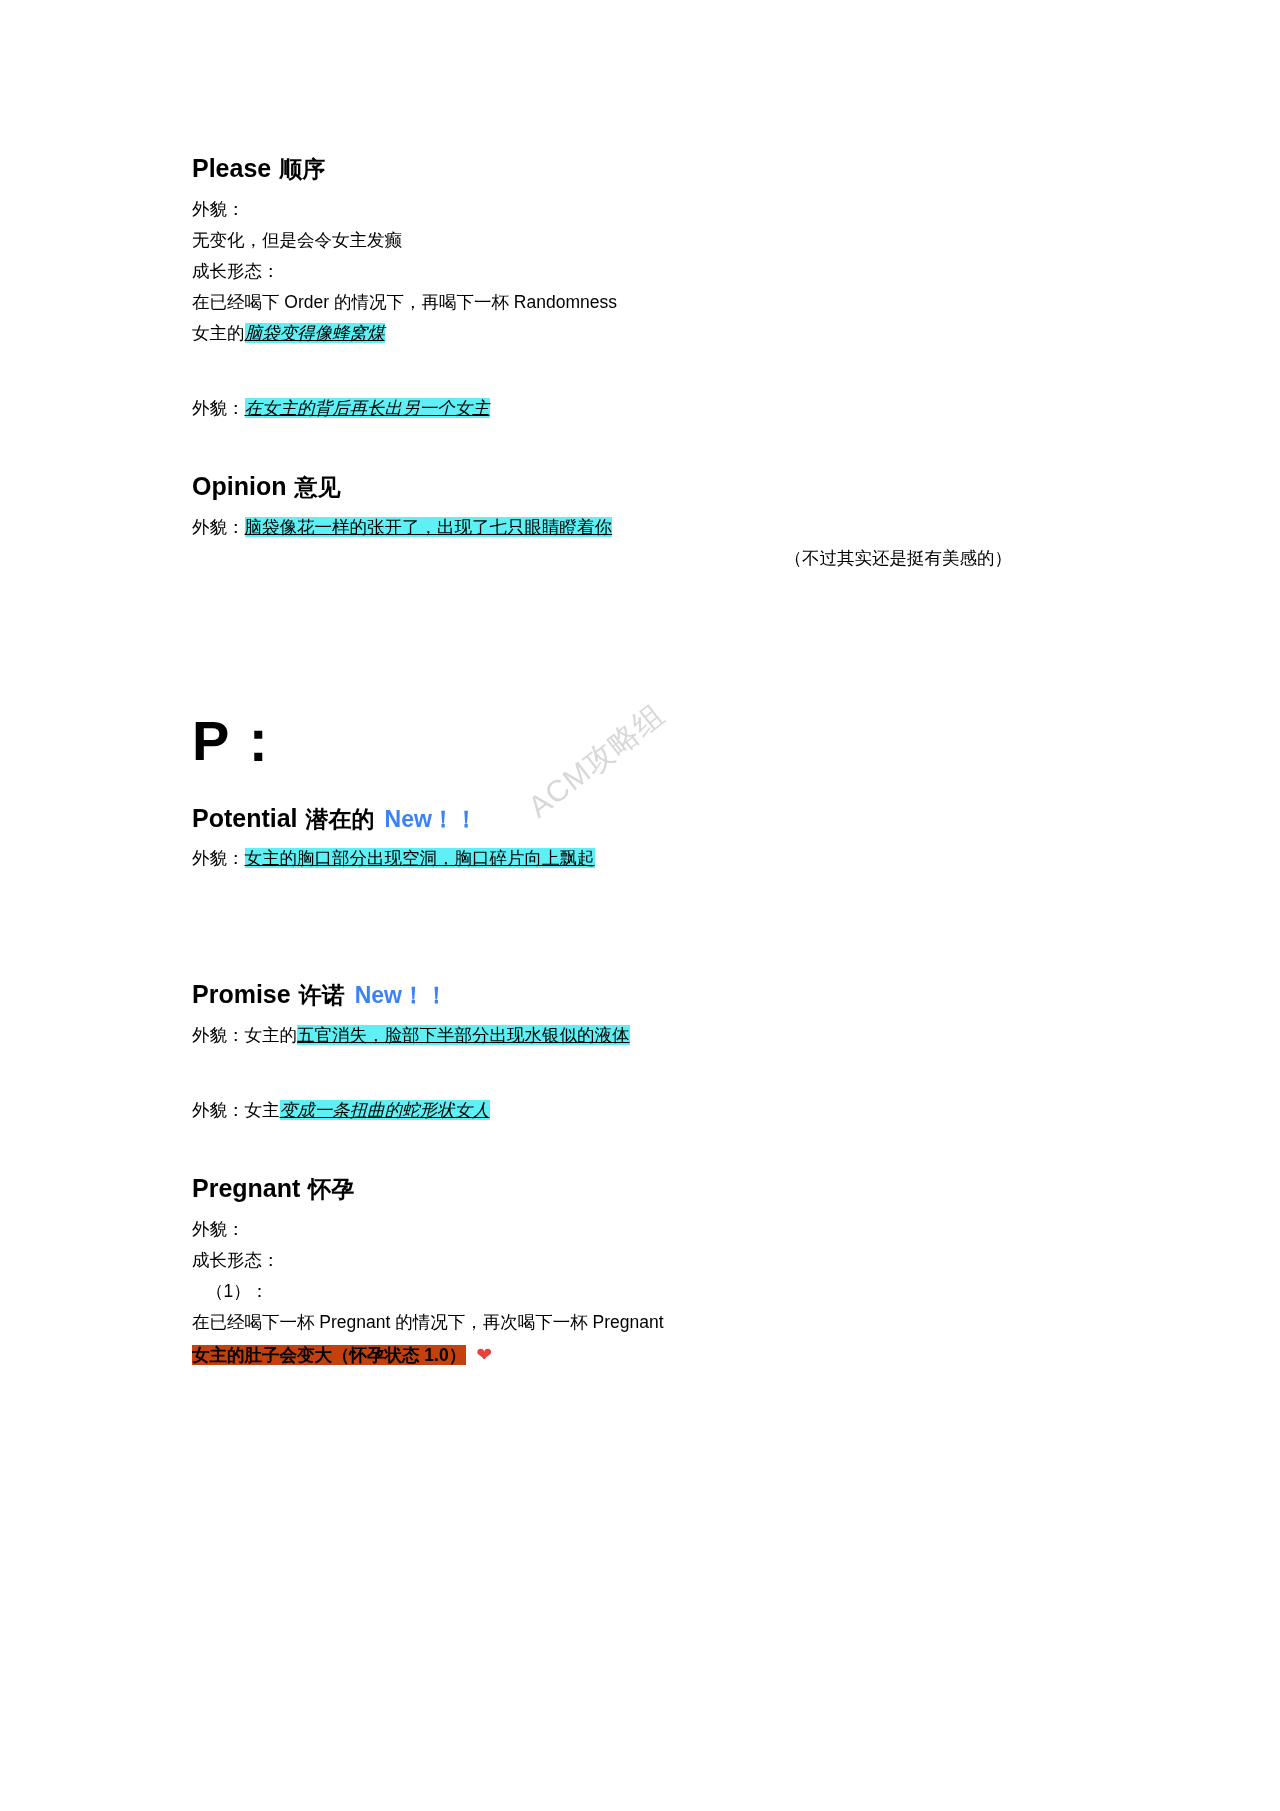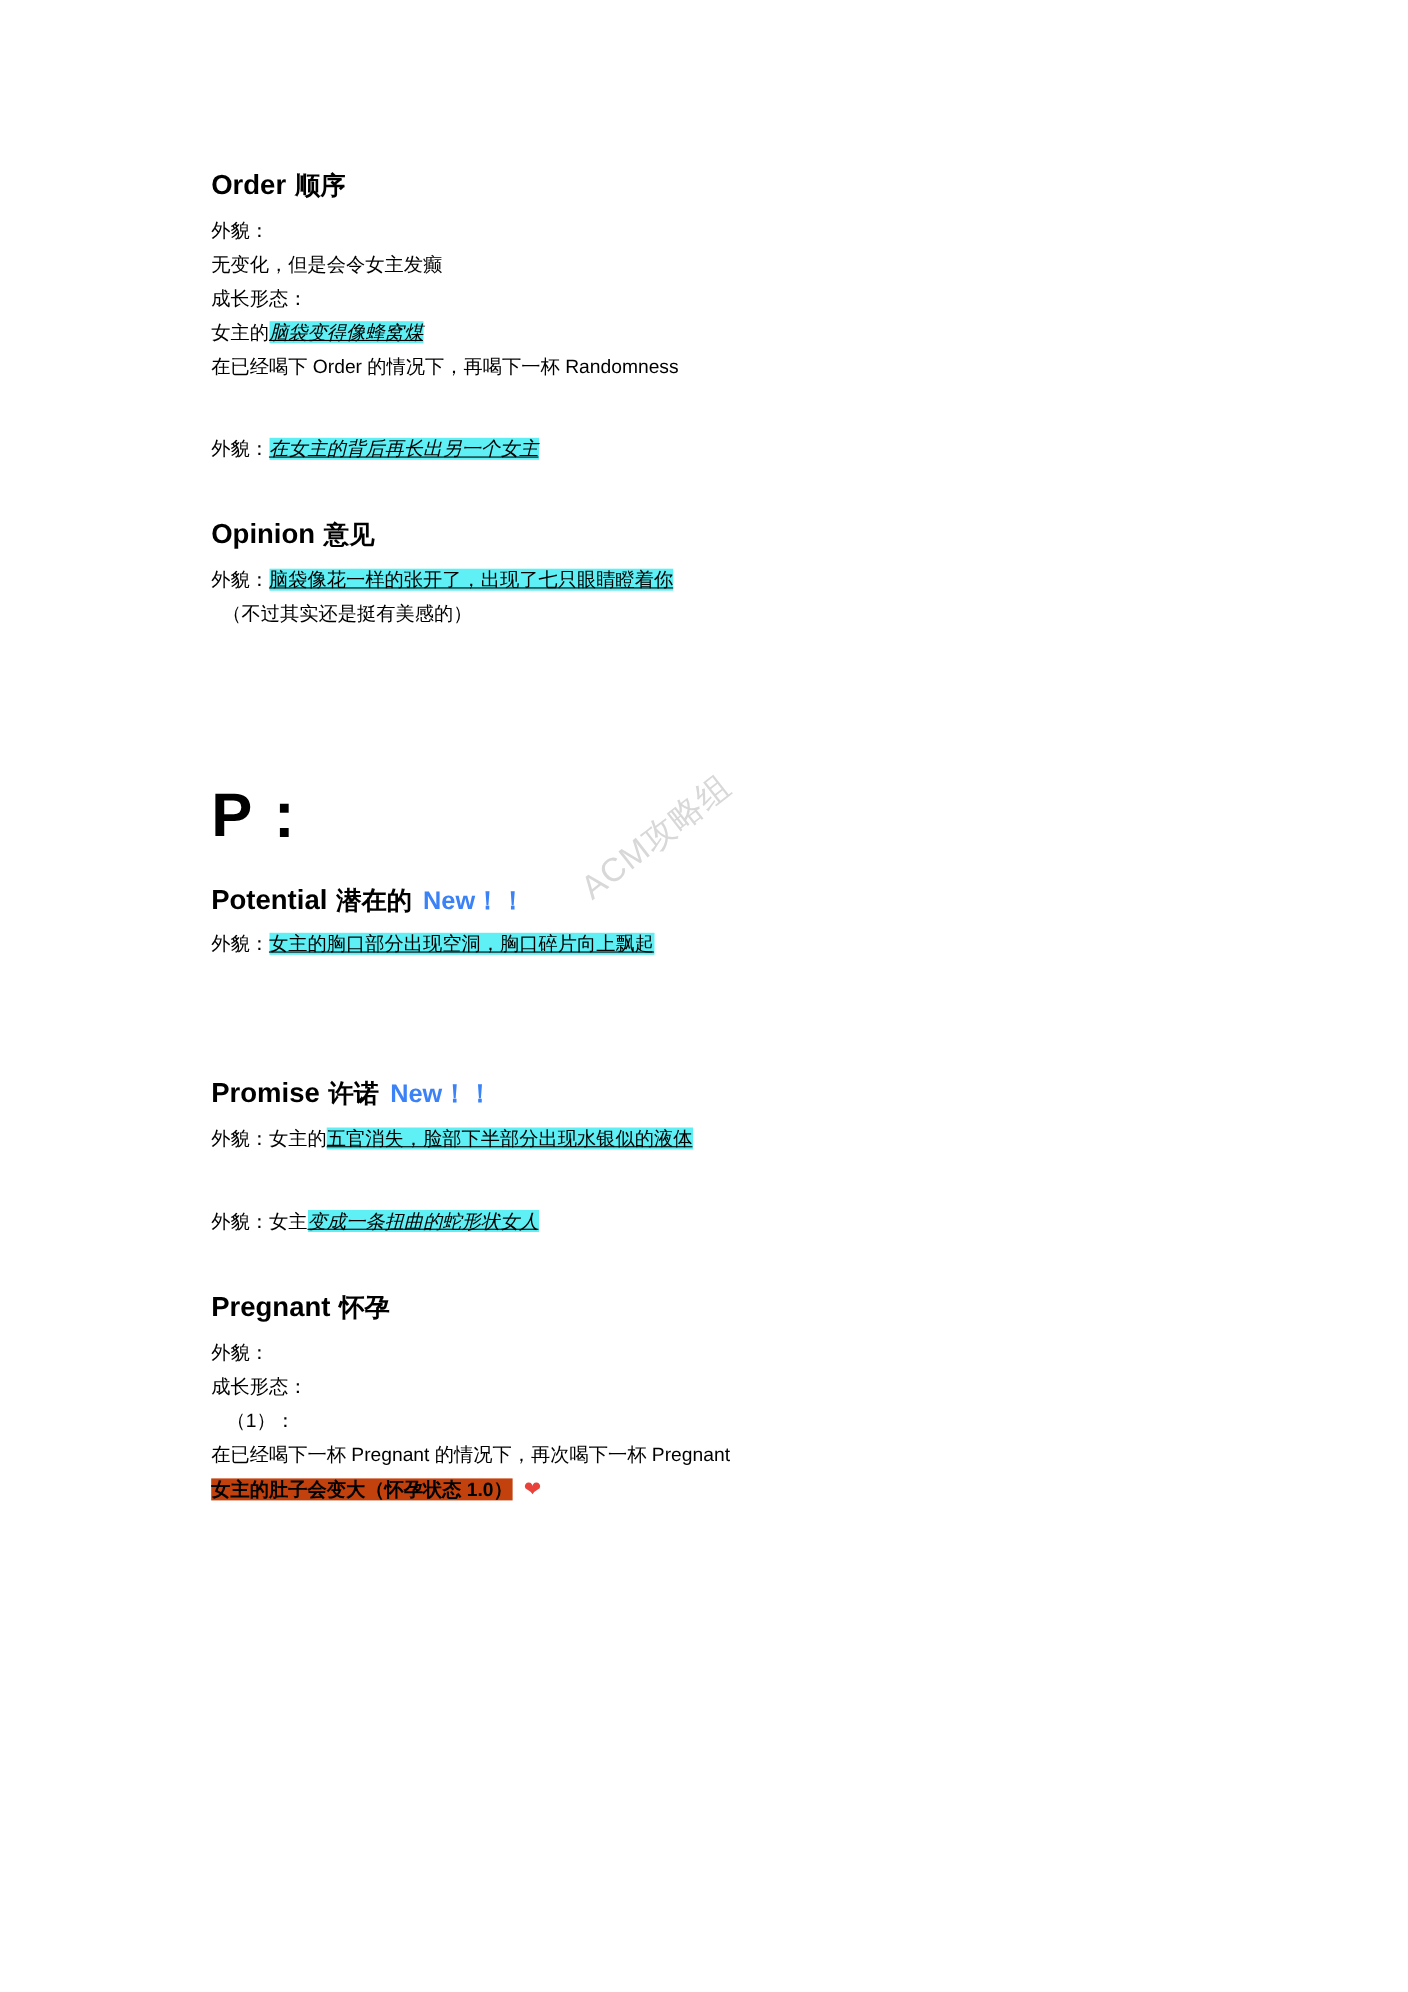--- a/index.html
+++ b/index.html
@@ -90,41 +90,41 @@
     font-family: "Liberation Sans", sans-serif;
     white-space: nowrap;
     pointer-events: none;
     letter-spacing: 1px;
   }
   .heart {
     color: #e8423a;
     font-size: 19px;
     margin-left: 10px;
   }
-  .indent-1 { padding-left: 10px; }
+  .indent-1 { padding-left: 10px; text-align: right; }
   .indent-2 { padding-left: 14px; }
 </style>
 </head>
 <body>
 
 <div class="page">
 
   <div class="watermark">ACM攻略组</div>
 
   <div class="content">
 
     <div class="entry">
       <div class="heading">
-        <span>Order</span><span class="cn">顺序</span>
+        <span>Please</span><span class="cn">顺序</span>
       </div>
       <div class="line">外貌：</div>
       <div class="line">无变化，但是会令女主发癫</div>
       <div class="line">成长形态：</div>
+      <div class="line">在已经喝下 Order 的情况下，再喝下一杯 Randomness</div>
       <div class="line"><span>女主的</span><span class="hl-cyan u-italic">脑袋变得像蜂窝煤</span></div>
-      <div class="line">在已经喝下 Order 的情况下，再喝下一杯 Randomness</div>
     </div>
 
     <div class="spacer-md"></div>
 
     <div class="entry">
       <div class="line"><span>外貌：</span><span class="hl-cyan u-italic">在女主的背后再长出另一个女主</span></div>
     </div>
 
     <div class="spacer-md"></div>
 

